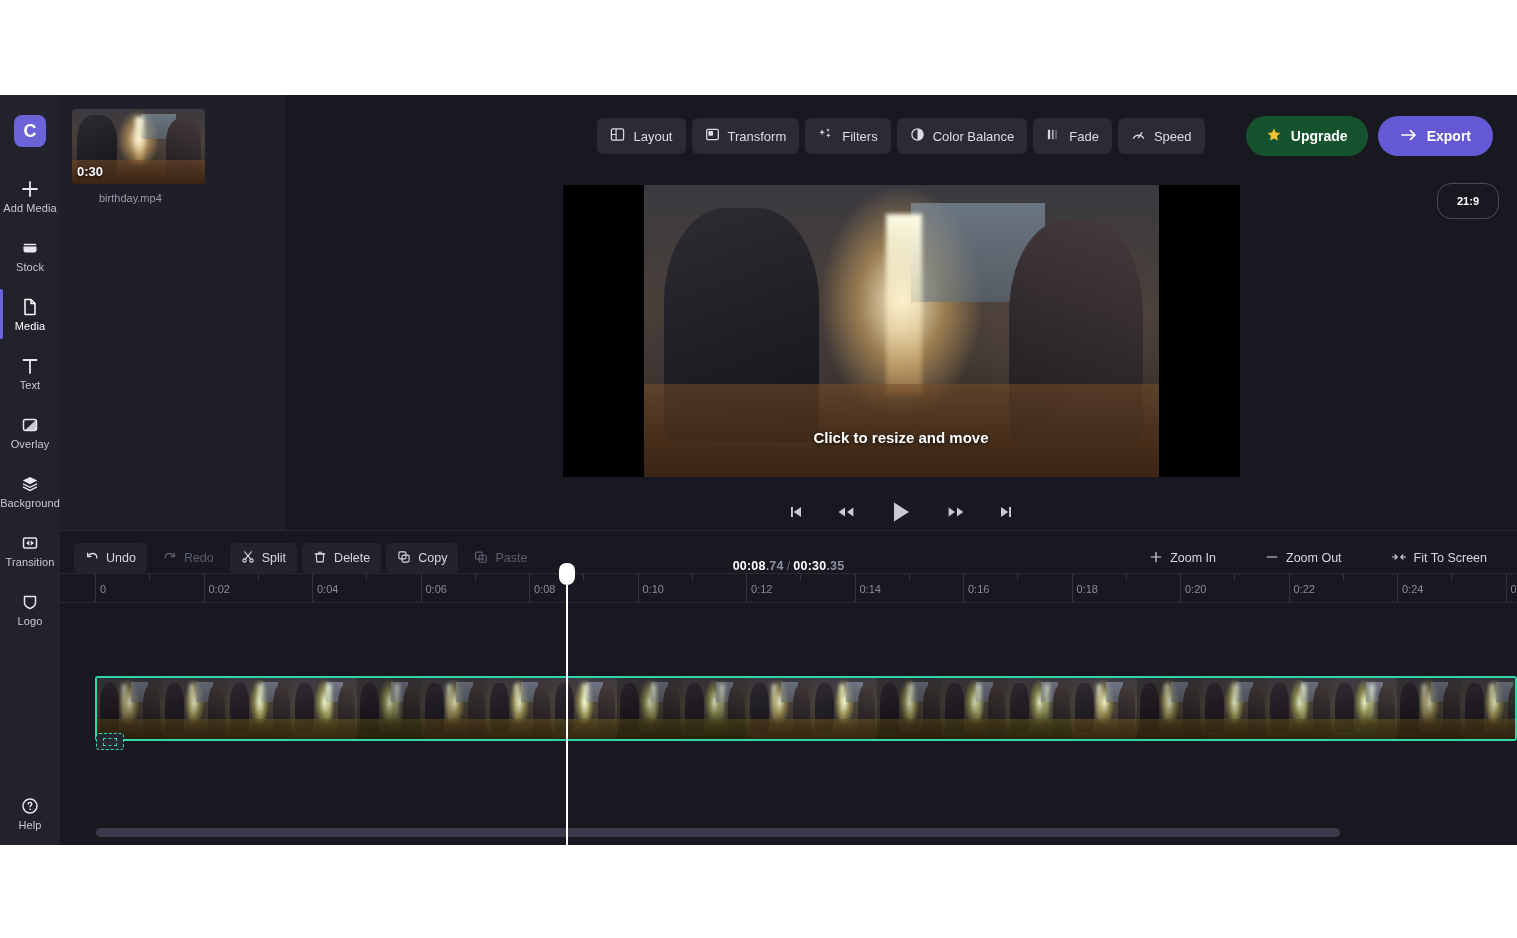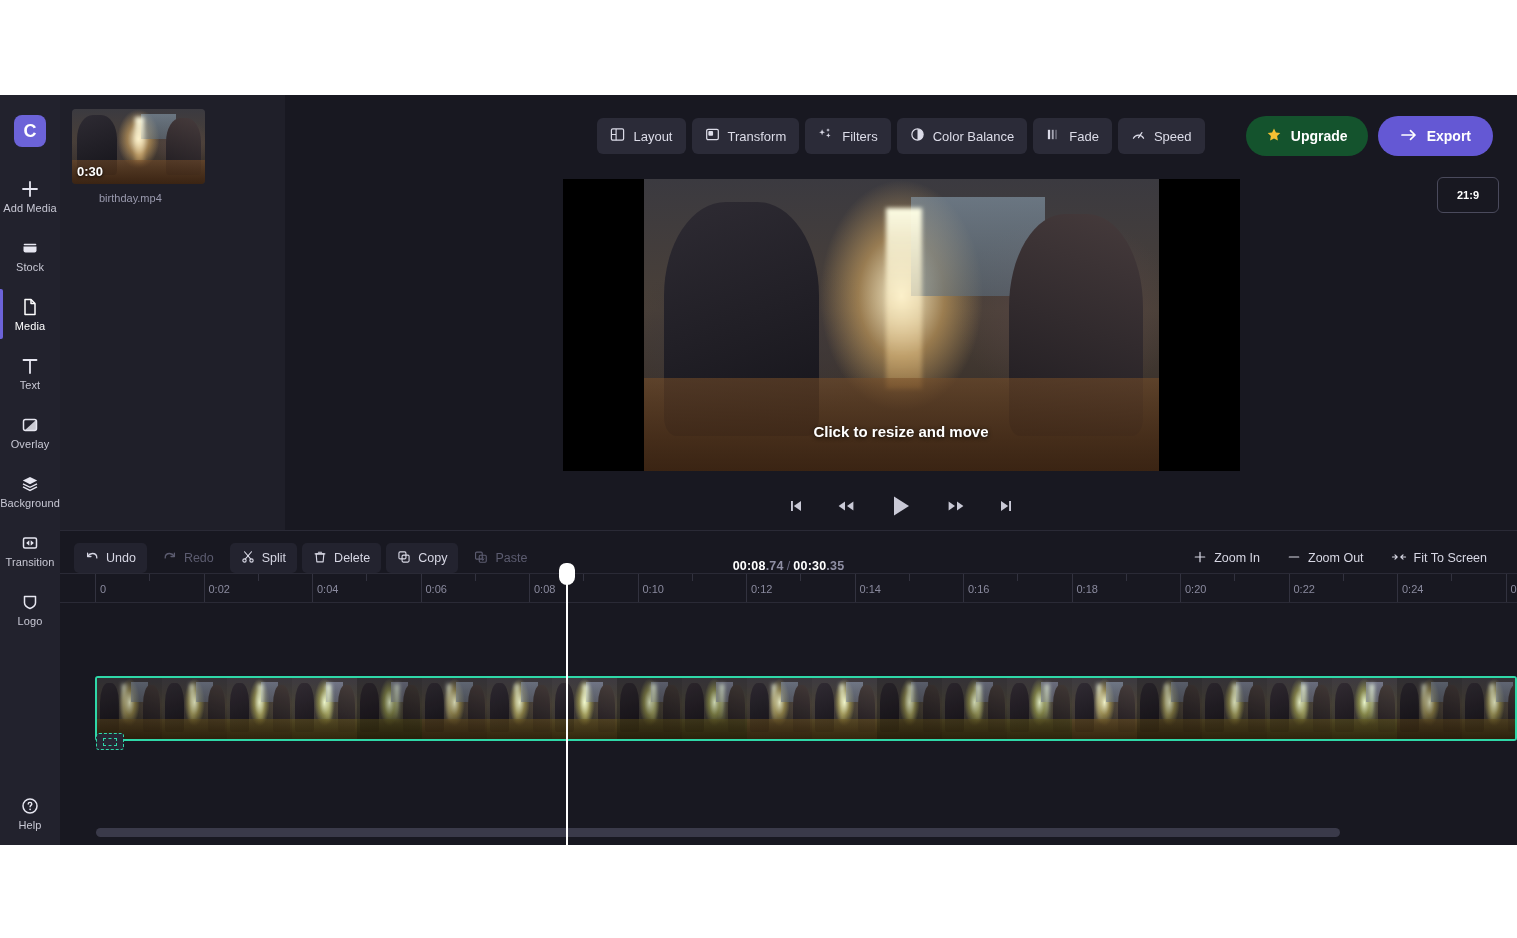--- a/index.html
+++ b/index.html
@@ -72,21 +72,21 @@
     text-shadow: 0 1px 3px rgba(0,0,0,.9);
   }
   .thumb-name {
     margin-top: 8px; color: #9a9aae; font-size: 11px; padding-left: 27px;
   }
 
   
   .main {
     flex: 1 1 auto; height: 804px;
     display: flex; flex-direction: column;
-    position: relative; min-width: 0;
+    position: relative; min-width: 0; gap: 6px;
   }
   .top-toolbar {
     height: 82px; position: relative;
     display: flex; align-items: center; justify-content: center;
   }
   .tool-group { display: flex; gap: 6px; }
   .tool-btn {
     height: 36px; padding: 0 13px; border-radius: 6px;
     background: #2b2b38; color: #dcdce8;
     display: flex; align-items: center; gap: 8px;
@@ -115,21 +115,21 @@
   }
 
   
   .preview-area {
     flex: 1 1 auto; position: relative;
     display: flex; flex-direction: column; align-items: center;
   }
   .ratio-badge {
     position: absolute; right: 18px; top: 0px;
     width: 62px; height: 36px; border: 1px solid #4a4a5c;
-    border-radius: 6px; color: #ffffff; font-size: 11px; font-weight: 700;
+    border-radius: 14px; color: #ffffff; font-size: 11px; font-weight: 700;
     display: flex; align-items: center; justify-content: center;
   }
   .canvas {
     margin-top: 2px;
     width: 677px; height: 292px;
     background: #000000; position: relative; overflow: hidden;
   }
   .video {
     position: absolute; left: 81px; top: 0;
     width: 515px; height: 292px; overflow: hidden;
@@ -171,21 +171,21 @@
   .tl-btn.disabled { background: transparent; color: #5c5c70; cursor: default; }
   .tl-btn.plain { background: transparent; }
   .tl-time {
     position: absolute; left: 50%; transform: translateX(-50%);
     font-size: 12.5px; letter-spacing: .2px;
   }
   .tl-time .cur-main { color: #ffffff; font-weight: 700; }
   .tl-time .cur-frac { color: #8f8fa4; font-weight: 700; }
   .tl-time .sep { color: #6a6a80; margin: 0 3px; }
   .tl-right {
-    position: absolute; right: 14px; display: flex; gap: 0;
+    position: absolute; right: 14px; display: flex; gap: 22px;
   }
 
   .ruler {
     height: 30px; position: relative;
     border-top: 1px solid #2a2a36; border-bottom: 1px solid #2a2a36;
     background: #181821; overflow: hidden;
   }
   .tick { position: absolute; top: 0; }
   .tick .line-major { position:absolute; top:0; width:1px; height:30px; background:#32323f; }
   .tick .line-minor { position:absolute; top:0; width:1px; height:7px; background:#32323f; }

